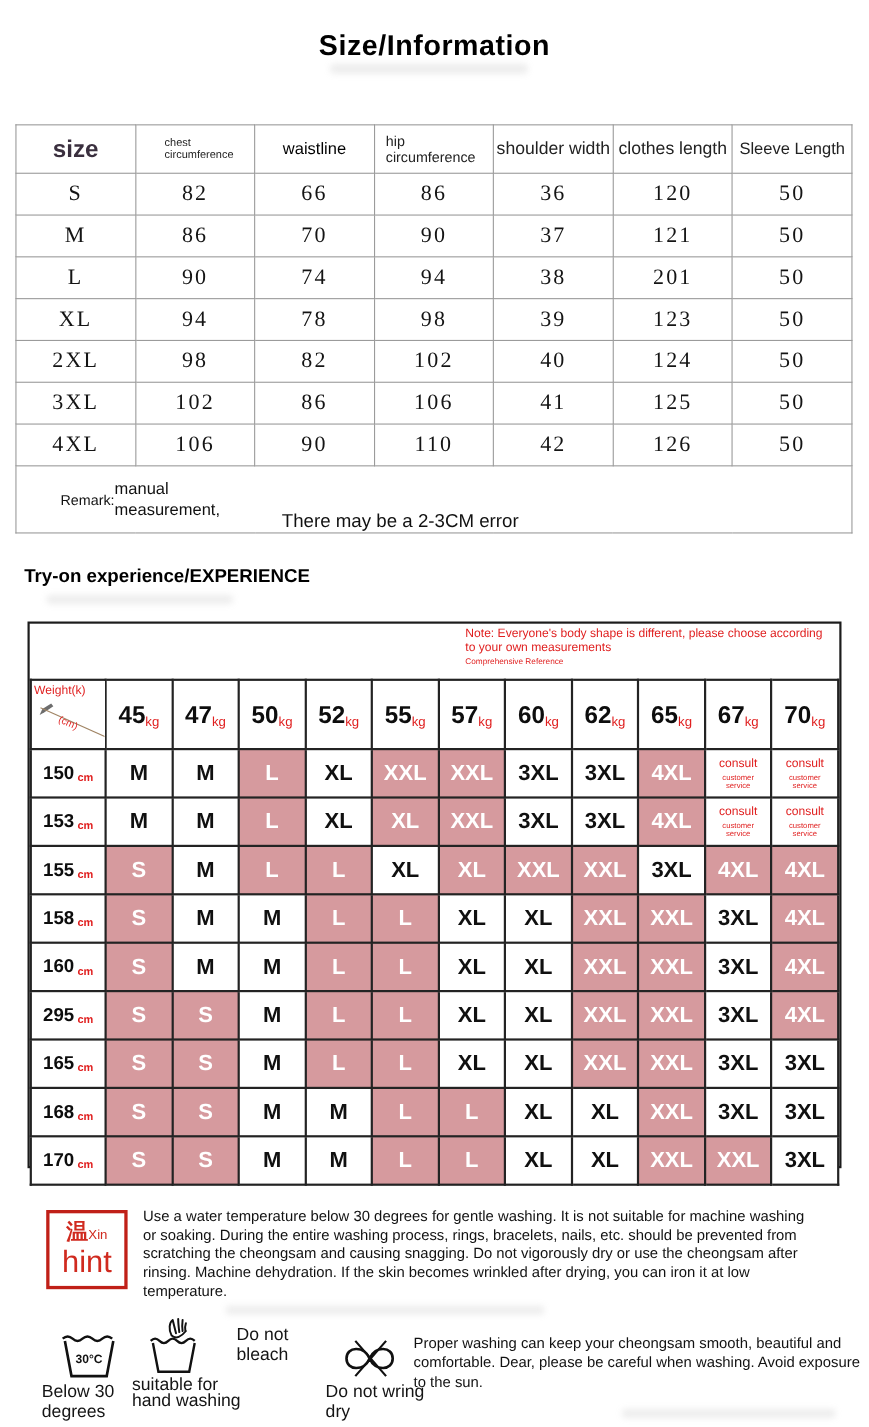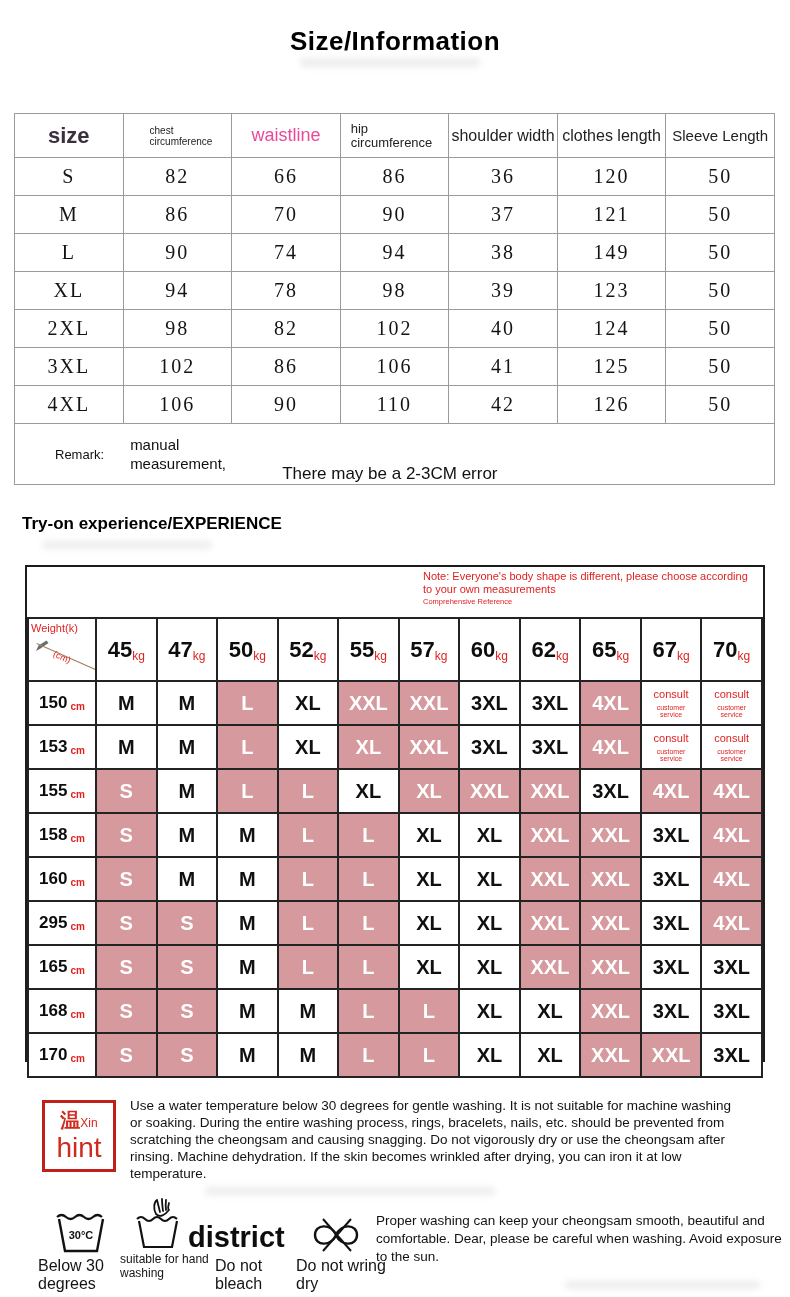--- a/index.html
+++ b/index.html
@@ -13,31 +13,31 @@
   .s2{left:42px;top:541px;width:170px;height:8px;}
   .s3{left:205px;top:1187px;width:290px;height:8px;}
   .s4{left:565px;top:1281px;width:195px;height:8px;}
 
   
   #size-table{position:absolute;left:14px;top:113px;width:761px;border-collapse:collapse;table-layout:fixed;}
   #size-table td{border:1px solid #9b9b9b;text-align:center;vertical-align:middle;padding:0;}
   #size-table tr.hdr{height:44px;}
   .sh0{font-size:22px;font-weight:600;color:#3a2f3e;}
   .sh1{font-size:10px;line-height:11px;text-align:left !important;padding-left:26px !important;color:#222;}
-  .sh2{font-size:18px;color:#ec4899;}
+  .sh2{font-size:15px;color:#000000;}
   .sh3{font-size:13px;line-height:14px;text-align:left !important;padding-left:10px !important;color:#222;}
   .sh4{font-size:16px;line-height:17px;color:#222;}
   .sh5{font-size:16px;line-height:17px;color:#222;}
   .sh6{font-size:15px;line-height:16px;color:#222;}
   #size-table tbody.data tr{height:38px;}
   td.sv{font-family:"Liberation Serif",serif;font-size:20px;letter-spacing:2px;color:#141414;}
   .remark-td{height:57px;}
   .remark-flex{display:flex;align-items:center;text-align:left;}
   .remark-label{font-size:13px;margin-left:40px;white-space:nowrap;}
-  .remark-method{font-size:15px;line-height:19px;width:120px;margin-left:26px;}
+  .remark-method{font-size:15px;line-height:19px;width:120px;}
   .remark-note{font-size:17px;margin-left:32px;white-space:nowrap;margin-top:40px;}
 
   
   .tryon-heading{position:absolute;left:22px;top:514px;font-size:17px;font-weight:600;color:#000;}
   #tryon-wrap{position:absolute;left:25px;top:565px;width:740px;height:497px;border:2px solid #1c1c1c;box-sizing:border-box;background:#fff;}
   .band{position:relative;height:50px;}
   .band-title-row{position:absolute;left:6px;top:15px;display:flex;gap:26px;white-space:nowrap;}
   .band-title,.band-subtitle{font-size:17px;color:#e01f1f;}
   .band-note{position:absolute;left:396px;top:3px;width:336px;font-size:11px;line-height:12.5px;color:#e01f1f;}
   .band-note-small{position:absolute;left:396px;top:31px;width:110px;font-size:7.5px;line-height:8.5px;color:#e01f1f;}
@@ -71,21 +71,21 @@
   .hint-text{position:absolute;left:130px;top:1097px;width:608px;font-size:13.5px;line-height:17px;color:#121212;}
 
   
   .care-item{position:absolute;text-align:left;}
   .care-icon{height:52px;display:flex;align-items:flex-end;}
   .care-label{margin-top:3px;font-size:16px;line-height:17.5px;color:#141414;}
   .ci0{left:38px;top:1202px;width:112px;}
   .ci0 .care-icon{padding-left:16px;}
   .ci1{left:120px;top:1198px;width:100px;}
   .ci1 .care-icon{padding-left:14px;}
-  .ci1 .care-label{font-size:12px;line-height:13.5px;}
+  .ci1 .care-label{font-size:16px;line-height:13.5px;}
   .ci2{left:188px;top:1202px;width:132px;}
   .ci2 .care-label{padding-left:27px;width:70px;}
   .ci3{left:296px;top:1206px;width:104px;}
   .ci3 .care-icon{padding-left:12px;height:48px;}
   .district-word{font-size:29px;font-weight:600;color:#0d0d0d;white-space:nowrap;}
   .care-note{position:absolute;left:376px;top:1212px;width:406px;font-size:13.5px;line-height:18px;color:#121212;}
 </style>
 </head>
 <body>
 
@@ -127,21 +127,21 @@
           <td class="sv">37</td>
           <td class="sv">121</td>
           <td class="sv">50</td>
         </tr>
         <tr>
           <td class="sv">L</td>
           <td class="sv">90</td>
           <td class="sv">74</td>
           <td class="sv">94</td>
           <td class="sv">38</td>
-          <td class="sv">149</td>
+          <td class="sv">201</td>
           <td class="sv">50</td>
         </tr>
         <tr>
           <td class="sv">XL</td>
           <td class="sv">94</td>
           <td class="sv">78</td>
           <td class="sv">98</td>
           <td class="sv">39</td>
           <td class="sv">123</td>
           <td class="sv">50</td>
@@ -398,23 +398,20 @@
     <div class="care-icon">
         <svg width="48" height="52" viewBox="0 0 48 52">
           <path d="M3 21 Q7 17 11 21 T19 21 T27 21 T35 21 T43 21" fill="none" stroke="#111" stroke-width="2"></path>
           <path d="M5 23 L10 49 L38 49 L43 23" fill="none" stroke="#111" stroke-width="2.2"></path>
           <path d="M22 16 C19 11 20 4 23 2 M23 2 C24 6 25 10 26 14 M28 1 C28 5 28.5 9 29 13 M32 2 C31.5 6 31.5 9 32 12 M35 5 C34 8 34 10 34.5 12 M22 16 C26 20 31 17 35 12" fill="none" stroke="#111" stroke-width="1.8" stroke-linecap="round"></path>
         </svg>
       </div>
     <div class="care-label">suitable for hand washing</div>
   </div>
   <div class="care-item ci2">
-    <div class="care-icon">
-        <span class="district-word">district</span>
-      </div>
     <div class="care-label">Do not bleach</div>
   </div>
   <div class="care-item ci3">
     <div class="care-icon">
         <svg width="56" height="38" viewBox="0 0 56 38">
           <path d="M28 19 C23 7 7 8 7 19 C7 30 23 31 28 19 C33 7 49 8 49 19 C49 30 33 31 28 19 Z" fill="none" stroke="#111" stroke-width="2.4"></path>
           <path d="M15 3 L43 35 M43 3 L15 35" fill="none" stroke="#111" stroke-width="2"></path>
         </svg>
       </div>
     <div class="care-label">Do not wring dry</div>

